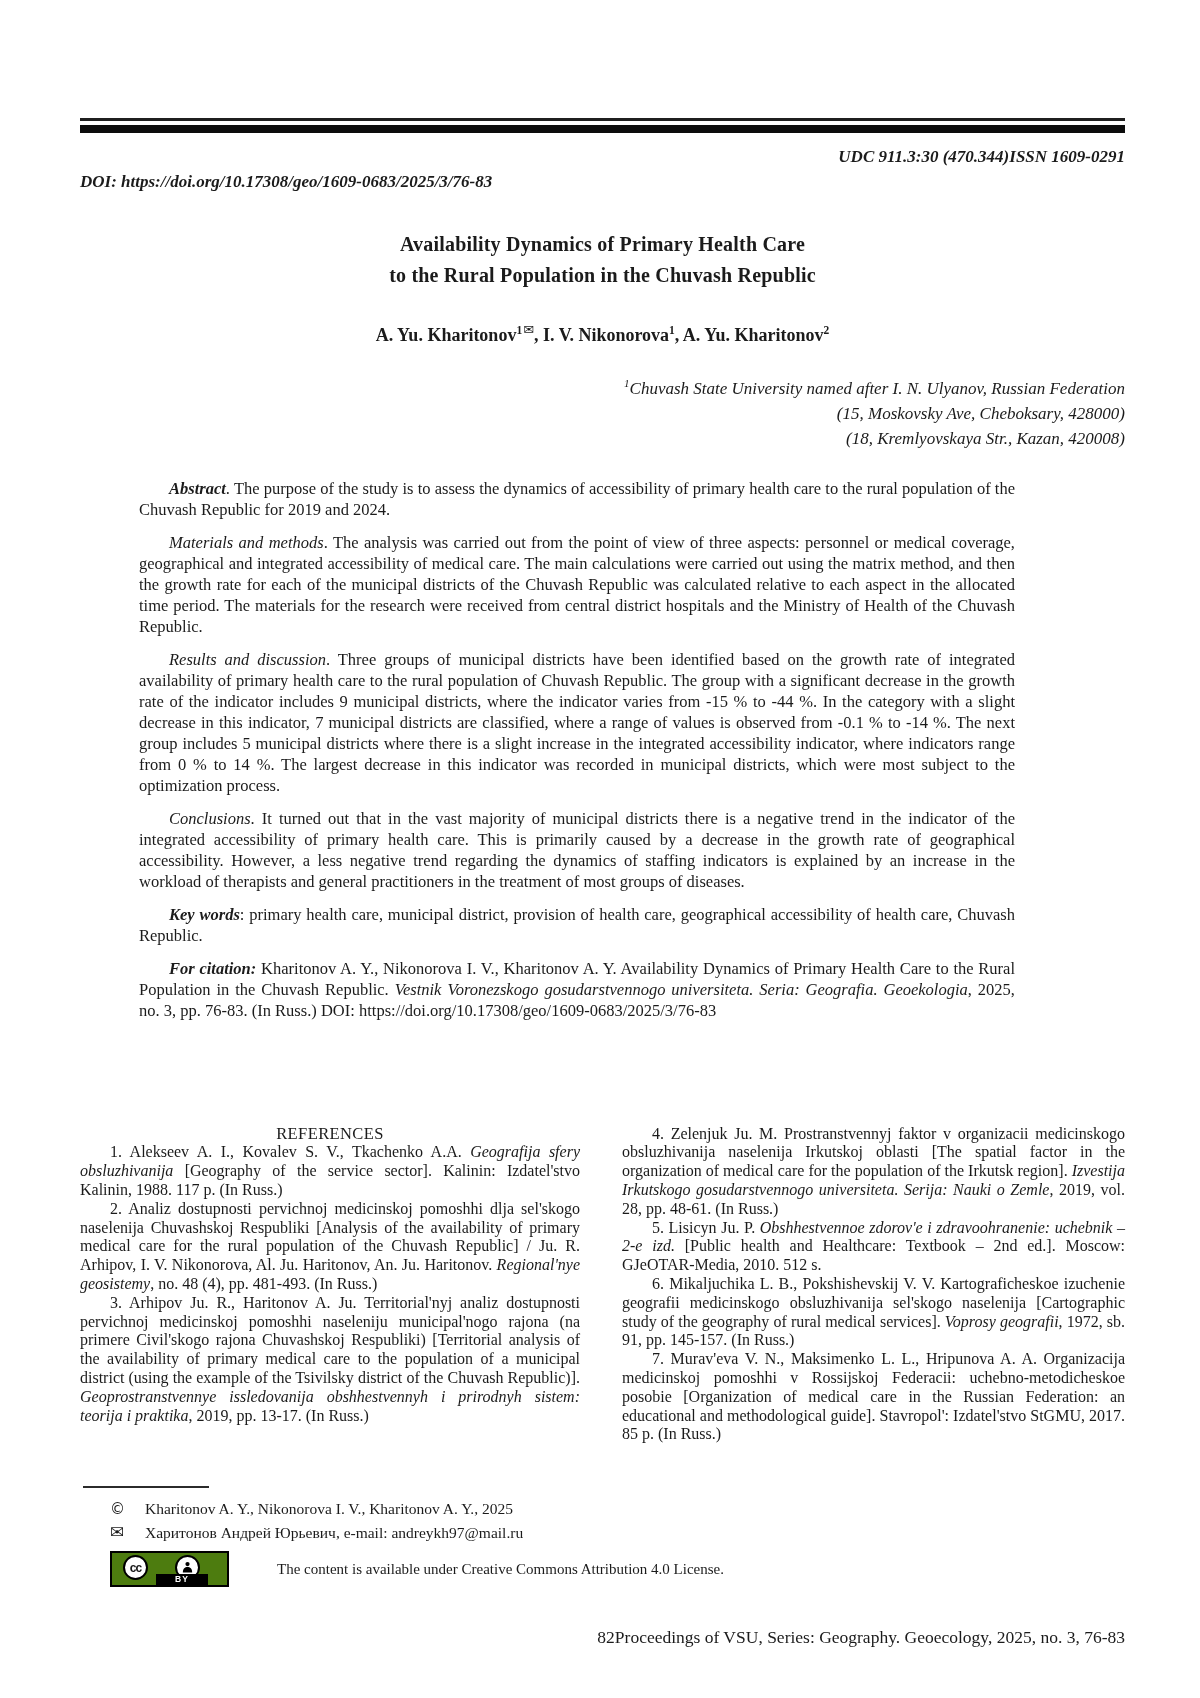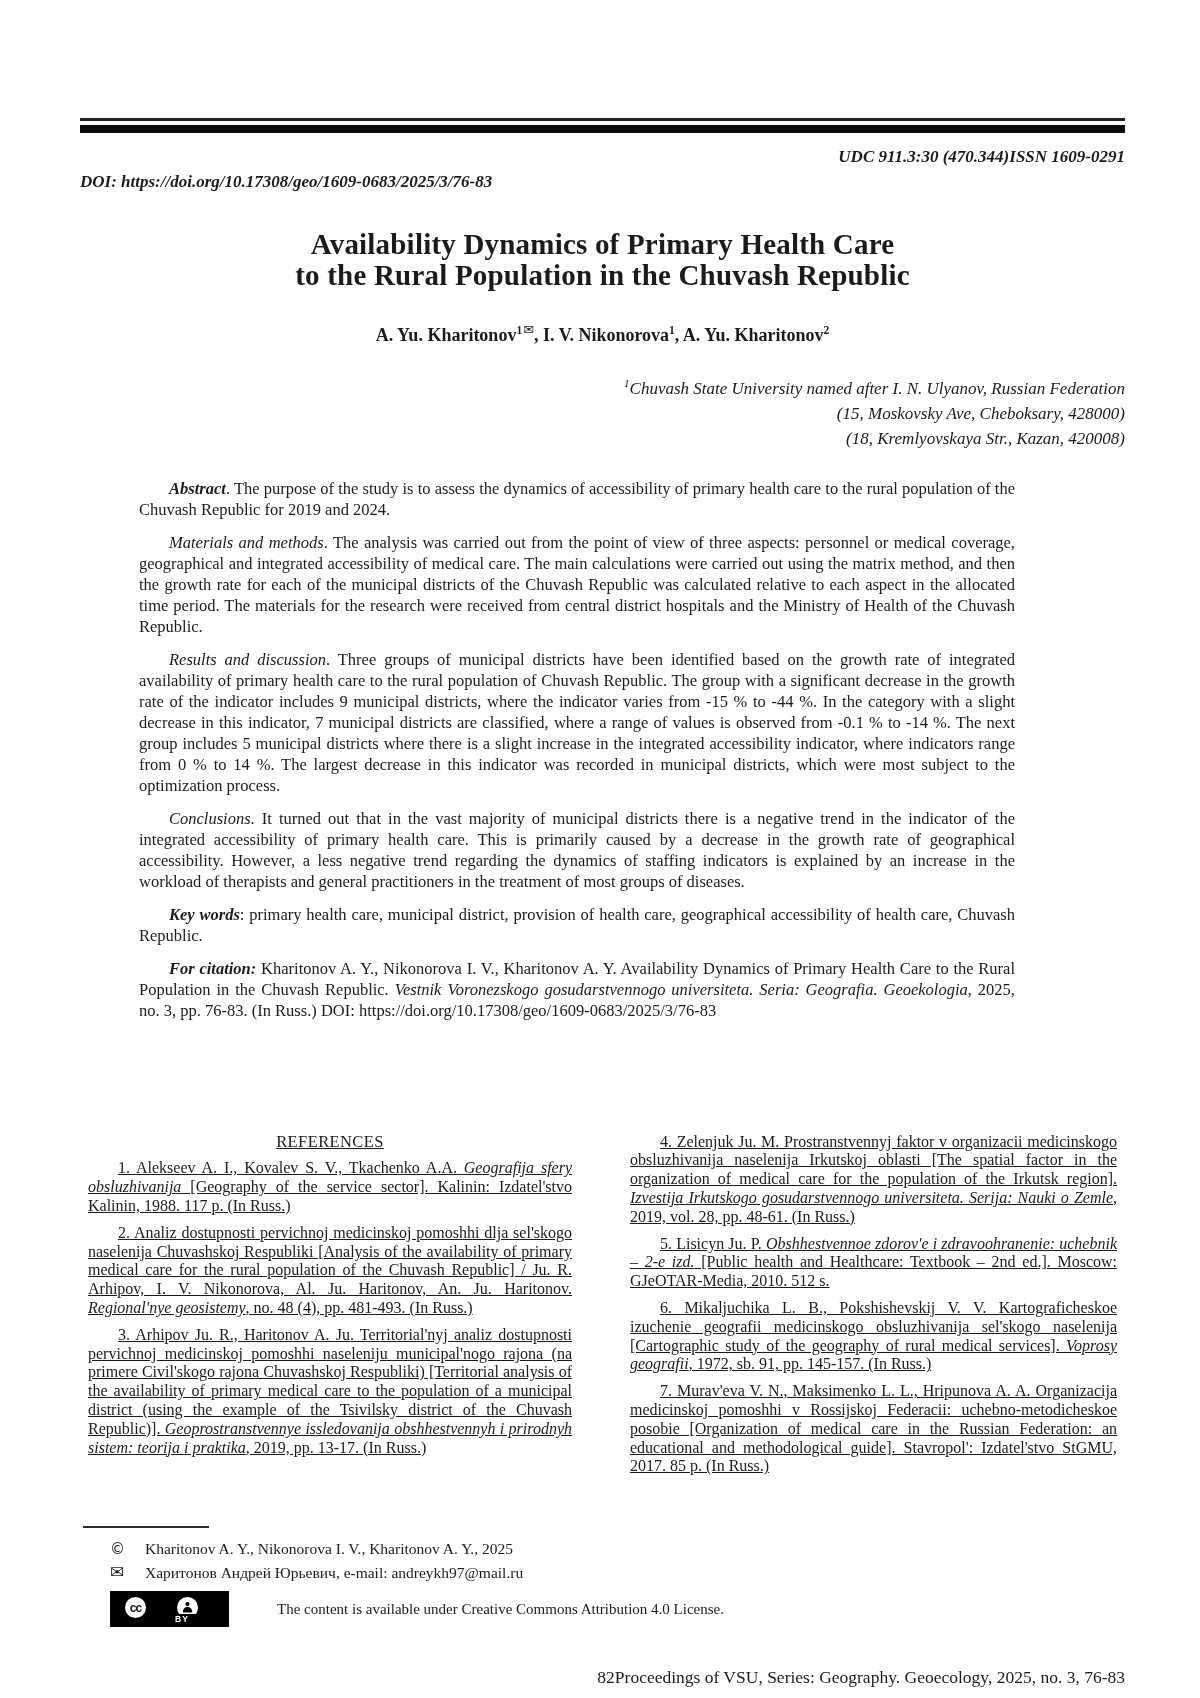--- a/index.html
+++ b/index.html
@@ -16,50 +16,50 @@
     overflow: hidden;
     -webkit-hyphens: auto; hyphens: auto;
   }
   .bar-thin  { height: 3px; background: #1f1f1f; }
   .bar-thick { height: 8px; background: #0c0c0c; margin-top: 4px; }
 
   .meta-row { display: flex; justify-content: flex-end; margin-top: 14px;
               font-size: 17px; font-weight: bold; font-style: italic; }
   .doi-line { margin-top: 5px; font-size: 17px; font-weight: bold; font-style: italic; }
 
-  h1.title  { margin: 37px 0 0 0; text-align: center; font-size: 29px; font-weight: bold;
+  h1.title  { margin: 37px 0 0 0; text-align: center; font-size: 20px; font-weight: bold;
               line-height: 31px; white-space: pre-line; letter-spacing: 0.2px; }
 
   .authors  { margin-top: 31px; text-align: center; font-size: 18px; font-weight: bold; }
   .authors sup { font-size: 11.5px; }
   sup.mail  { font-size: 13px; font-weight: normal; font-family: "DejaVu Sans", sans-serif; margin-left: 1px; }
 
   .affils   { margin-top: 25px; text-align: right; font-style: italic; font-size: 17px; line-height: 25px; }
   .affils sup { font-size: 11px; }
 
   .abstract { margin: 27px 98px 0 47px; font-size: 16.5px; line-height: 21px; text-align: justify; }
   .abstract p { margin: 12px; text-indent: 30px; }
   .abstract p.gap { margin-top: 8px; }
   .lead-bi { font-style: italic; font-weight: bold; }
   .lead-i  { font-style: italic; }
   .it      { font-style: italic; }
 
   .refs { margin-top: 104px; display: grid; grid-template-columns: 500px 1fr; column-gap: 42px;
           font-size: 16px; line-height: 18.8px; text-align: justify; }
-  .refs p { margin: 8px; text-indent: 30px; text-decoration: underline; }
+  .refs p { margin: 0; text-indent: 30px; }
   .refs-head { text-align: center; text-indent: 0 !important; letter-spacing: 0.4px; font-size: 16.5px; }
 
   .footnote { margin-top: 42px; font-size: 15.5px; }
   .fn-rule  { width: 126px; height: 0; border-top: 2px solid #2b2b2b; margin: 0 0 9px 3px; }
   .fn-line  { display: flex; gap: 15px; padding-left: 30px; line-height: 23px; align-items: baseline; }
   .fn-ico   { width: 20px; flex: 0 0 20px; font-family: "DejaVu Sans", sans-serif; font-size: 15px; }
   .fn-ico.env { font-size: 17px; }
 
   .cc-row { display: flex; align-items: center; margin-top: 7px; padding-left: 30px; }
-  .cc-badge { position: relative; width: 119px; height: 36px; background: #000000;
+  .cc-badge { position: relative; width: 119px; height: 36px; background: #4d7c0f;
               border: 2px solid #000; box-sizing: border-box; flex: 0 0 auto; }
   .cc-circle { position: absolute; top: 2px; width: 25px; height: 25px; border-radius: 50%;
                background: #fff; border: 2.5px solid #000; box-sizing: border-box;
                display: flex; align-items: center; justify-content: center; }
   .cc-circle.c1 { left: 11px; font-family: "Liberation Sans", sans-serif;
                   font-weight: bold; font-size: 12px; letter-spacing: -1px; }
   .cc-circle.c2 { left: 63px; }
   .cc-byplate { position: absolute; bottom: 0; left: 44px; width: 52px; height: 11px; background: #000;
                 color: #fff; font-family: "Liberation Sans", sans-serif; font-weight: bold;
                 font-size: 8.5px; line-height: 11px; text-align: center; letter-spacing: 1px; }

